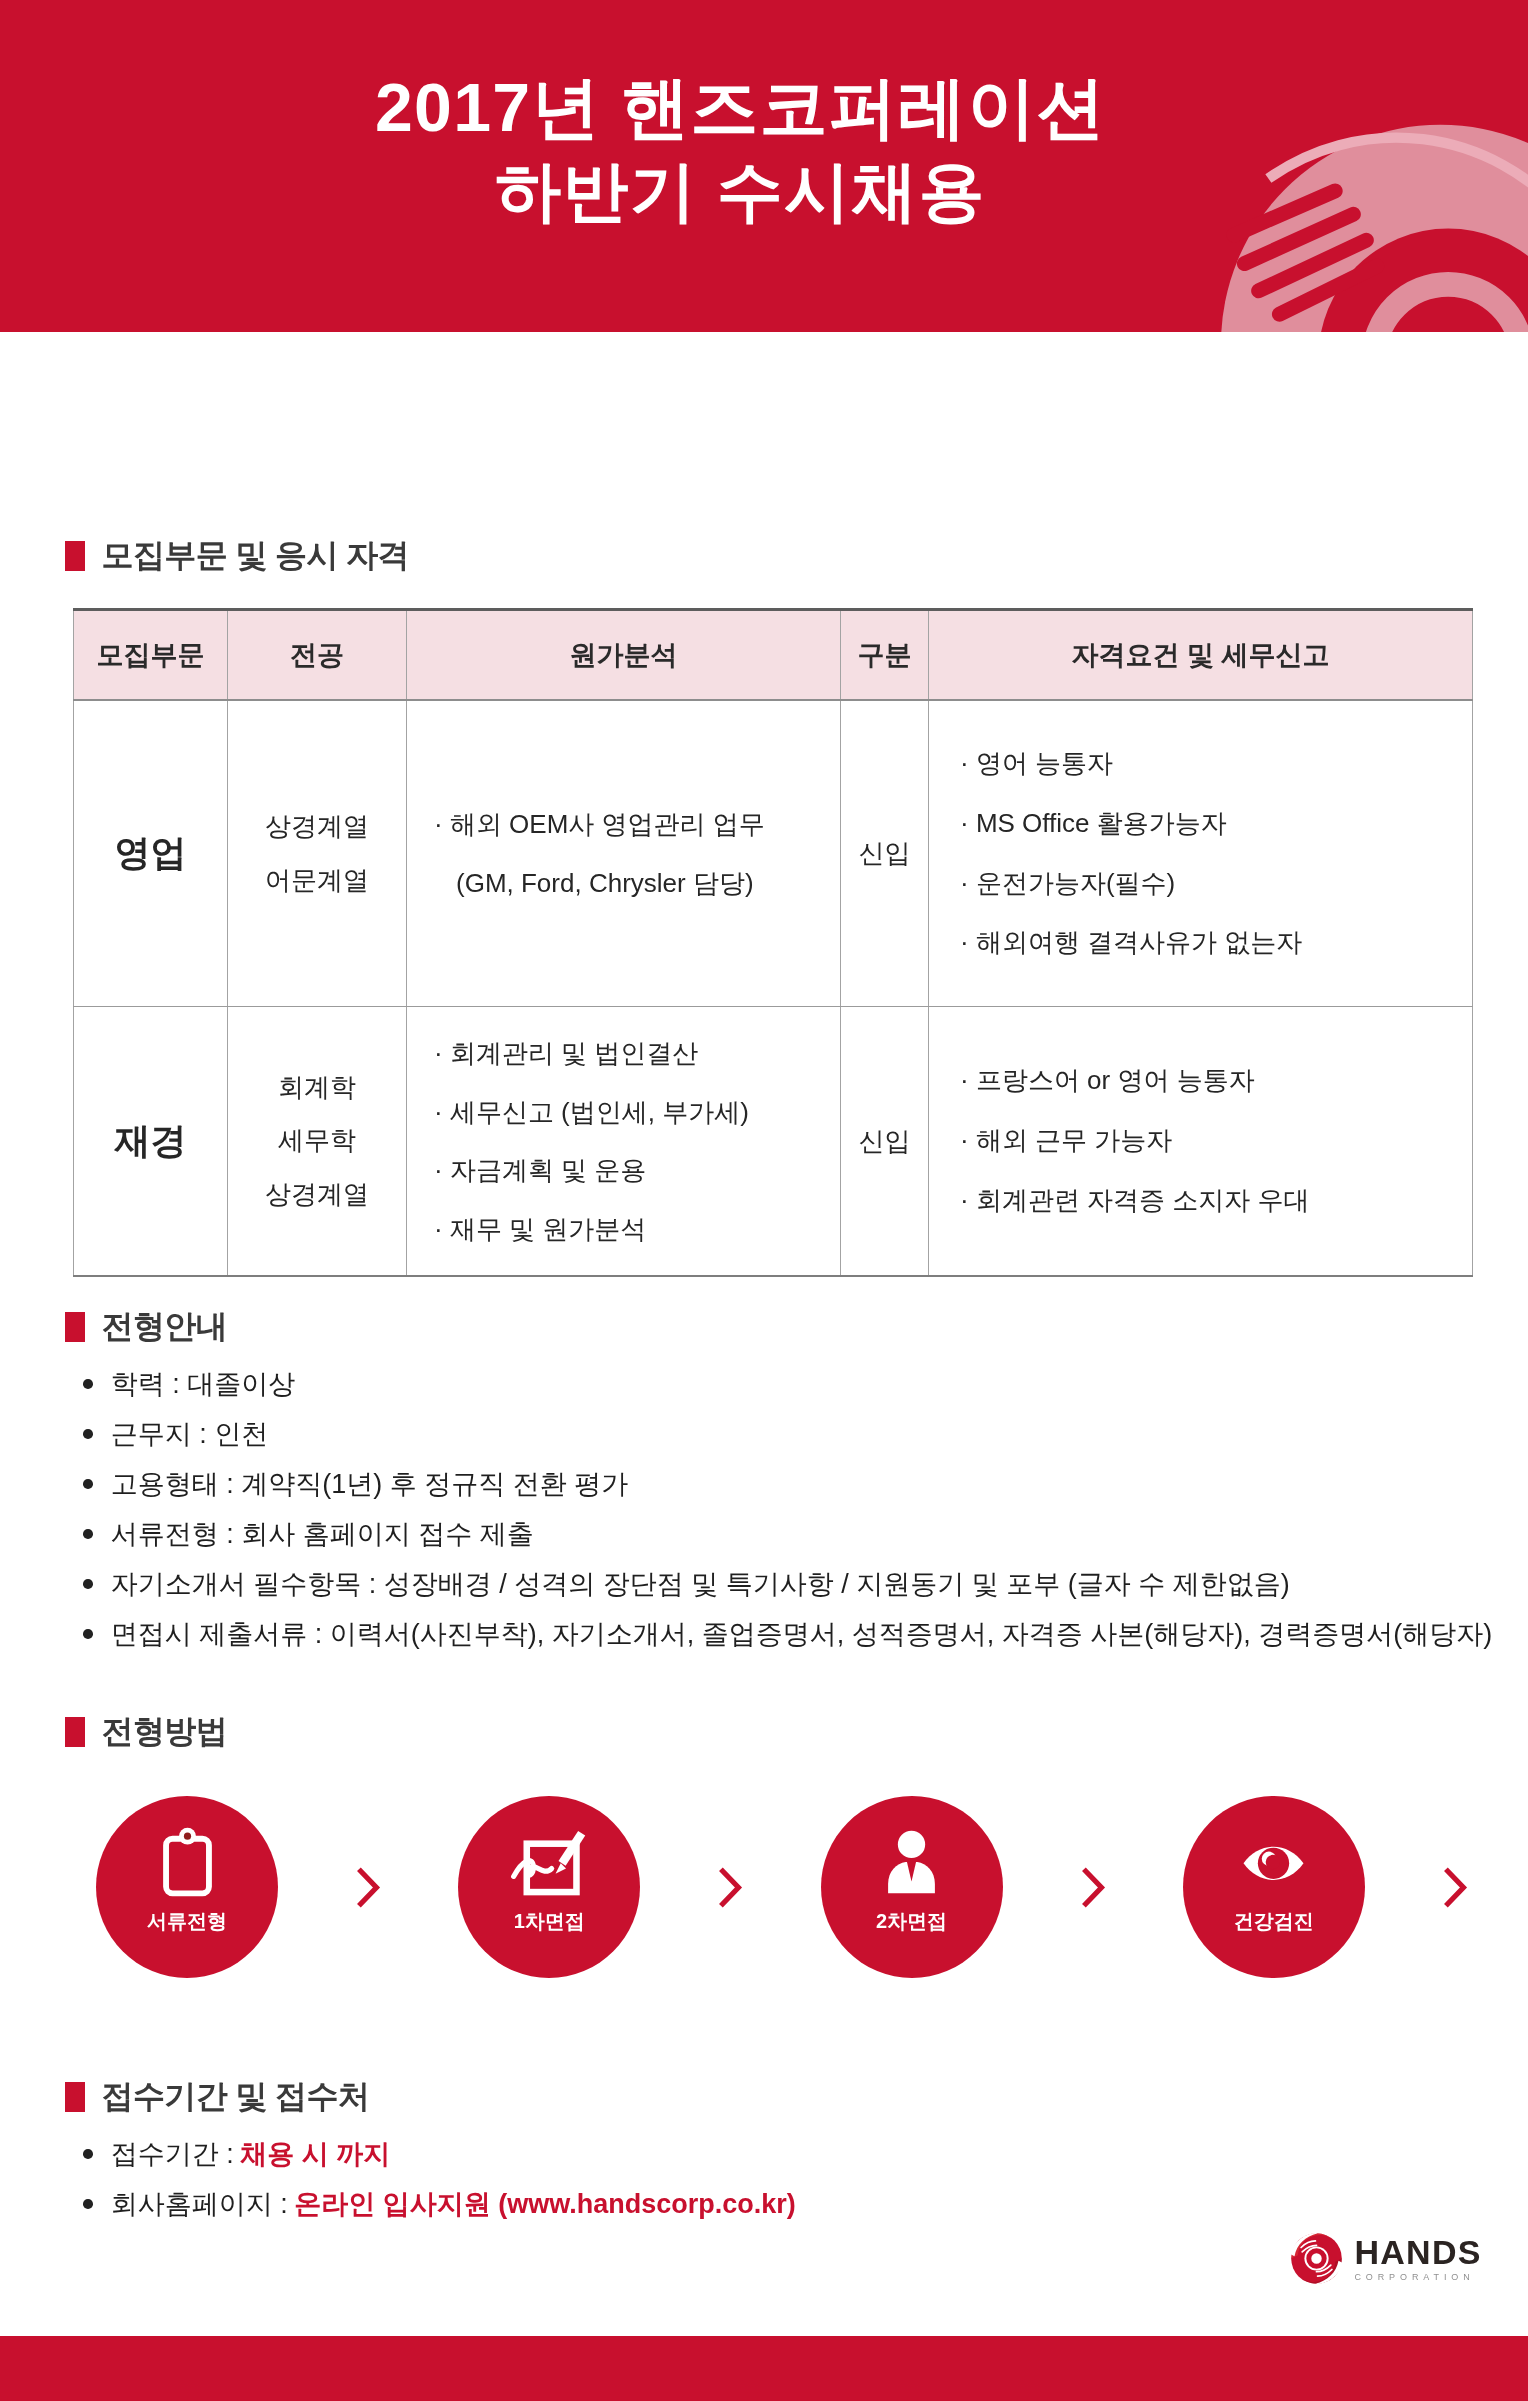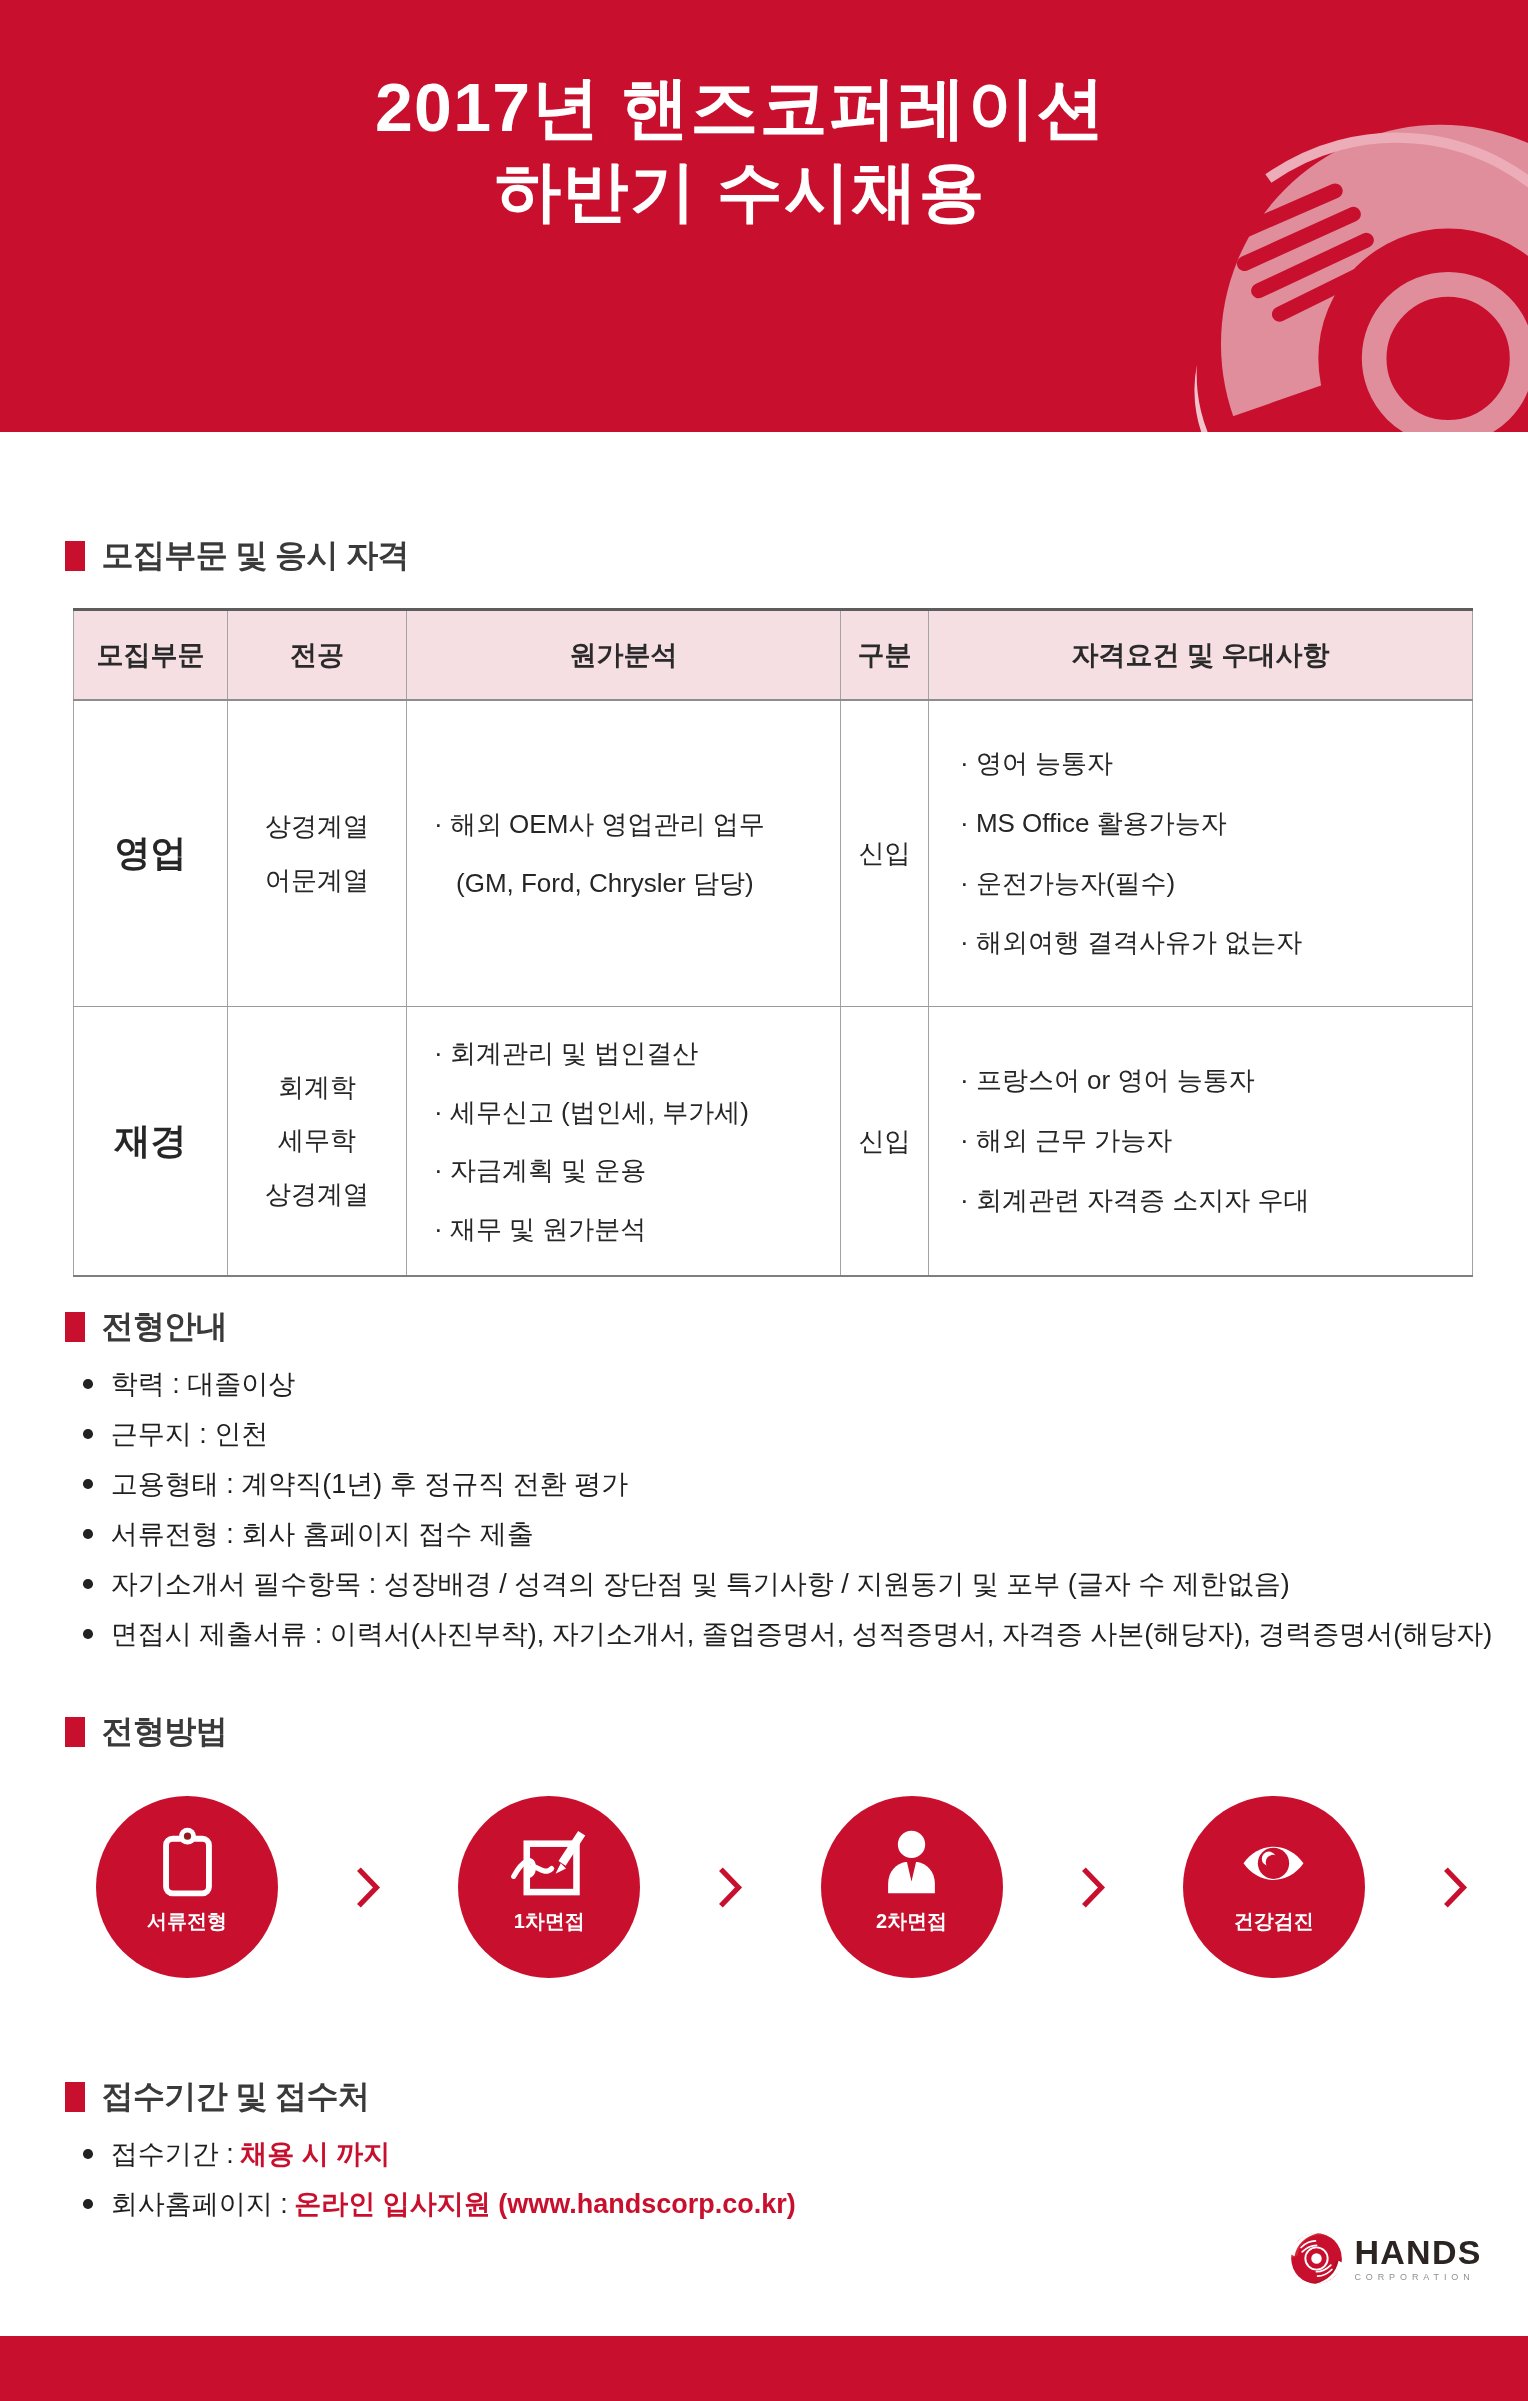--- a/index.html
+++ b/index.html
@@ -1,21 +1,21 @@
 <!DOCTYPE html>
 <html style="font-size:10.4px"><head>
 <meta charset="utf-8">
 <style>
   html,body{margin:0;padding:0;background:#ffffff;}
   .poster{
     position:relative;width:1529px;height:2401px;background:#ffffff;
     overflow:hidden;font-family:"Liberation Sans","DejaVu Sans",sans-serif;color:#262626;
   }
   
-  .header{position:absolute;top:0;left:0;width:1529px;height:432px;background:#C8102E;overflow:hidden;}
+  .header{position:absolute;top:0;left:0;width:1529px;height:332px;background:#C8102E;overflow:hidden;}
   .wheel{position:absolute;top:65px;right:-22px;}
   .titles{position:absolute;top:73px;left:0;width:1529px;padding-right:48px;box-sizing:border-box;text-align:center;color:#ffffff;}
   .title1{font-size:68px;font-weight:800;letter-spacing:1.3px;line-height:1.0;margin:0;}
   .title2{font-size:66px;font-weight:800;letter-spacing:1.3px;line-height:1.0;margin:17px 0 0 0;}
   
   .sec-head{position:absolute;left:65px;display:flex;align-items:center;}
   .sec-head .sq{width:19.5px;height:30px;background:#C8102E;margin-right:17px;flex:0 0 auto;}
   .sec-head h2{margin:0;font-size:32px;font-weight:700;color:#3a3a3a;letter-spacing:-0.6px;white-space:nowrap;}
   .sh1{top:534px;} .sh2{top:1305px;} .sh3{top:1710px;} .sh4{top:2075px;}
   
@@ -92,21 +92,21 @@
           <col style="width:434px">
           <col style="width:88px">
           <col style="width:544px">
       </colgroup>
       <tbody>
           <tr>
         <th>모집부문</th>
         <th>전공</th>
         <th>원가분석</th>
         <th>구분</th>
-        <th>자격요건 및 우대사항</th>
+        <th>자격요건 및 세무신고</th>
       </tr>
       <tr class="r1">
         <td class="dept">영업</td>
         <td class="major">
           <span class="cellline">상경계열</span>
           <span class="cellline">어문계열</span>
         </td>
         <td class="duties">
           <span class="cellline">· 해외 OEM사 영업관리 업무</span>
           <span class="cellline cont">(GM, Ford, Chrysler 담당)</span>

